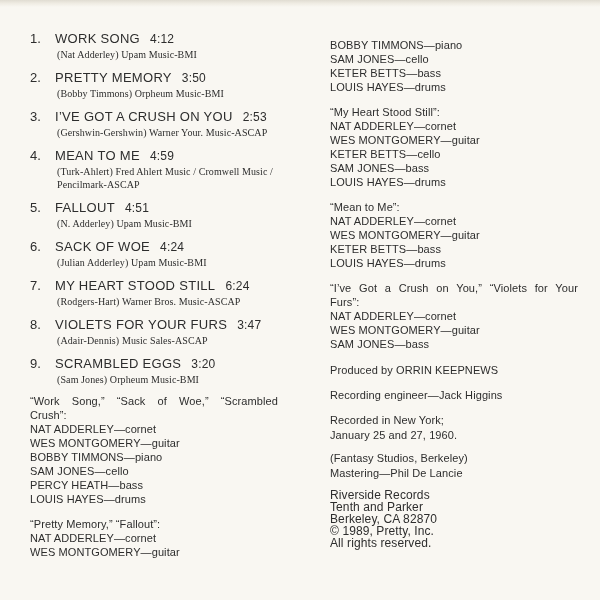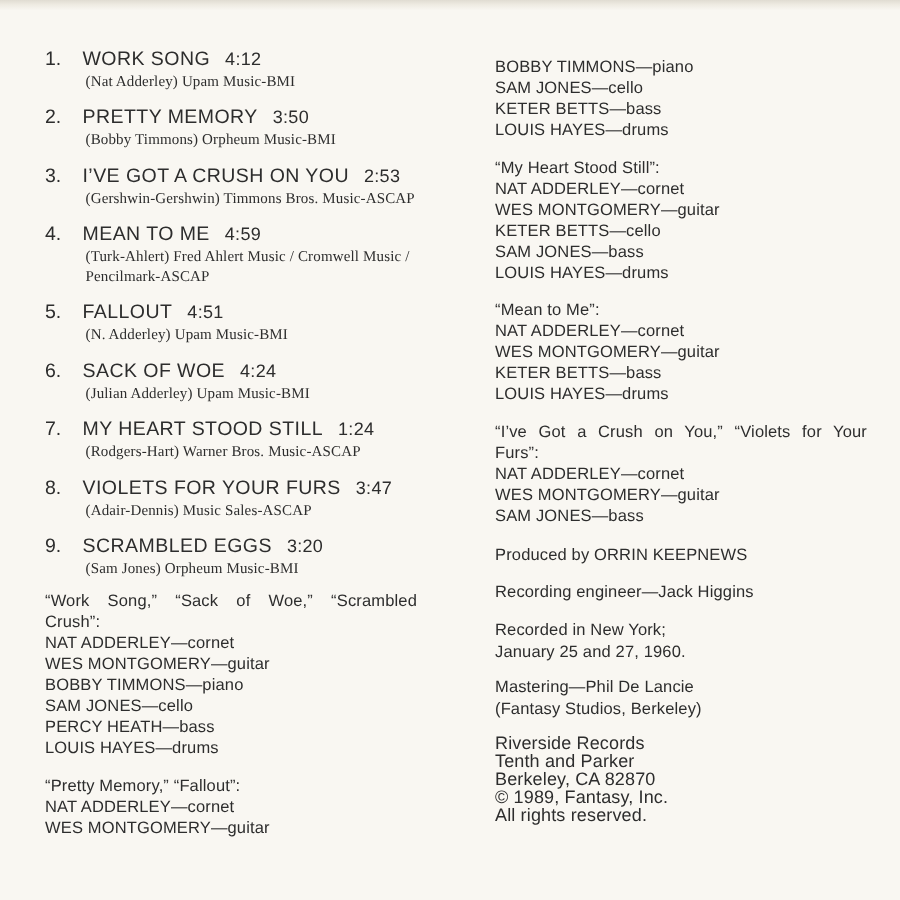--- a/index.html
+++ b/index.html
@@ -67,21 +67,21 @@
     </div>
     <div class="track-credit">(Bobby Timmons) Orpheum Music-BMI</div>
   </div>
 
   <div class="track">
     <div class="track-line">
       <span class="track-num">3.</span>
       <span class="track-title">I’VE GOT A CRUSH ON YOU</span>
       <span class="track-time">2:53</span>
     </div>
-    <div class="track-credit">(Gershwin-Gershwin) Timmons Bros. Music-ASCAP</div>
+    <div class="track-credit">(Gershwin-Gershwin) Warner Your. Music-ASCAP</div>
   </div>
 
   <div class="track">
     <div class="track-line">
       <span class="track-num">4.</span>
       <span class="track-title">MEAN TO ME</span>
       <span class="track-time">4:59</span>
     </div>
     <div class="track-credit">(Turk-Ahlert) Fred Ahlert Music / Cromwell Music /</div>
     <div class="track-credit">Pencilmark-ASCAP</div>
@@ -102,21 +102,21 @@
       <span class="track-title">SACK OF WOE</span>
       <span class="track-time">4:24</span>
     </div>
     <div class="track-credit">(Julian Adderley) Upam Music-BMI</div>
   </div>
 
   <div class="track">
     <div class="track-line">
       <span class="track-num">7.</span>
       <span class="track-title">MY HEART STOOD STILL</span>
-      <span class="track-time">1:24</span>
+      <span class="track-time">6:24</span>
     </div>
     <div class="track-credit">(Rodgers-Hart) Warner Bros. Music-ASCAP</div>
   </div>
 
   <div class="track">
     <div class="track-line">
       <span class="track-num">8.</span>
       <span class="track-title">VIOLETS FOR YOUR FURS</span>
       <span class="track-time">3:47</span>
     </div>
@@ -188,25 +188,25 @@
   <div class="para" style="margin-top:12px">Produced by ORRIN KEEPNEWS</div>
 
   <div class="para">Recording engineer—Jack Higgins</div>
 
   <div class="para">
     <div>Recorded in New York;</div>
     <div>January 25 and 27, 1960.</div>
   </div>
 
   <div class="para tight">
+    <div>(Fantasy Studios, Berkeley)</div>
     <div>Mastering—Phil De Lancie</div>
-    <div>(Fantasy Studios, Berkeley)</div>
   </div>
 
   <div class="label-block">
     <div class="label-line">Riverside Records</div>
     <div class="label-line">Tenth and Parker</div>
     <div class="label-line">Berkeley, CA 82870</div>
-    <div class="label-line">© 1989, Fantasy, Inc.</div>
+    <div class="label-line">© 1989, Pretty, Inc.</div>
     <div class="label-line">All rights reserved.</div>
   </div>
 
 </div>
 
 </body></html>

